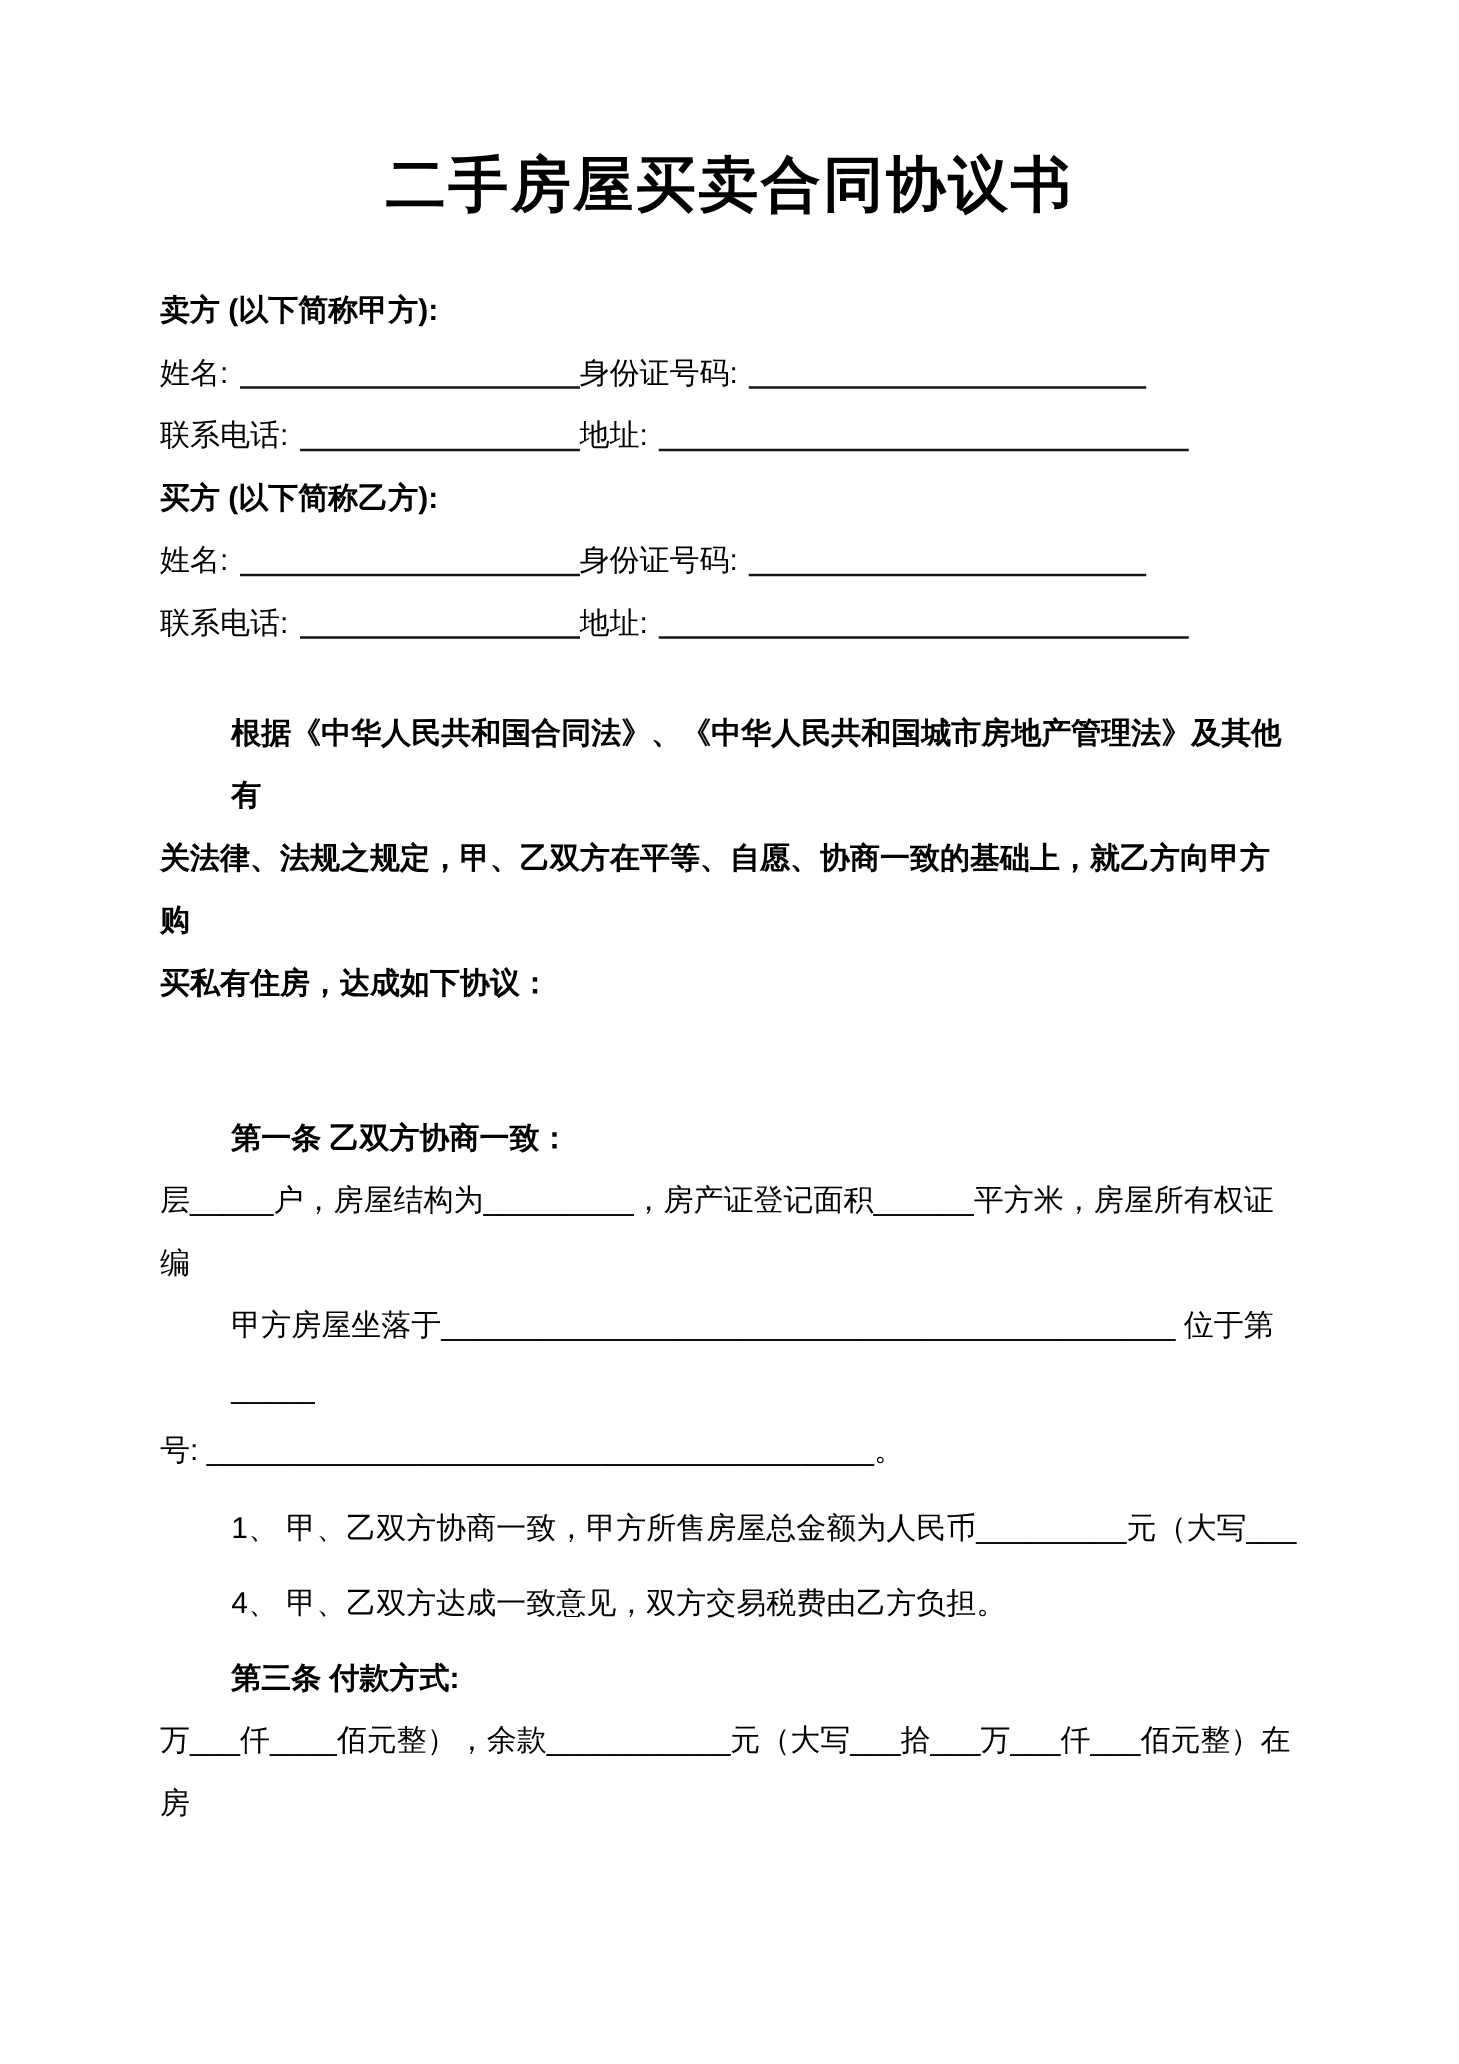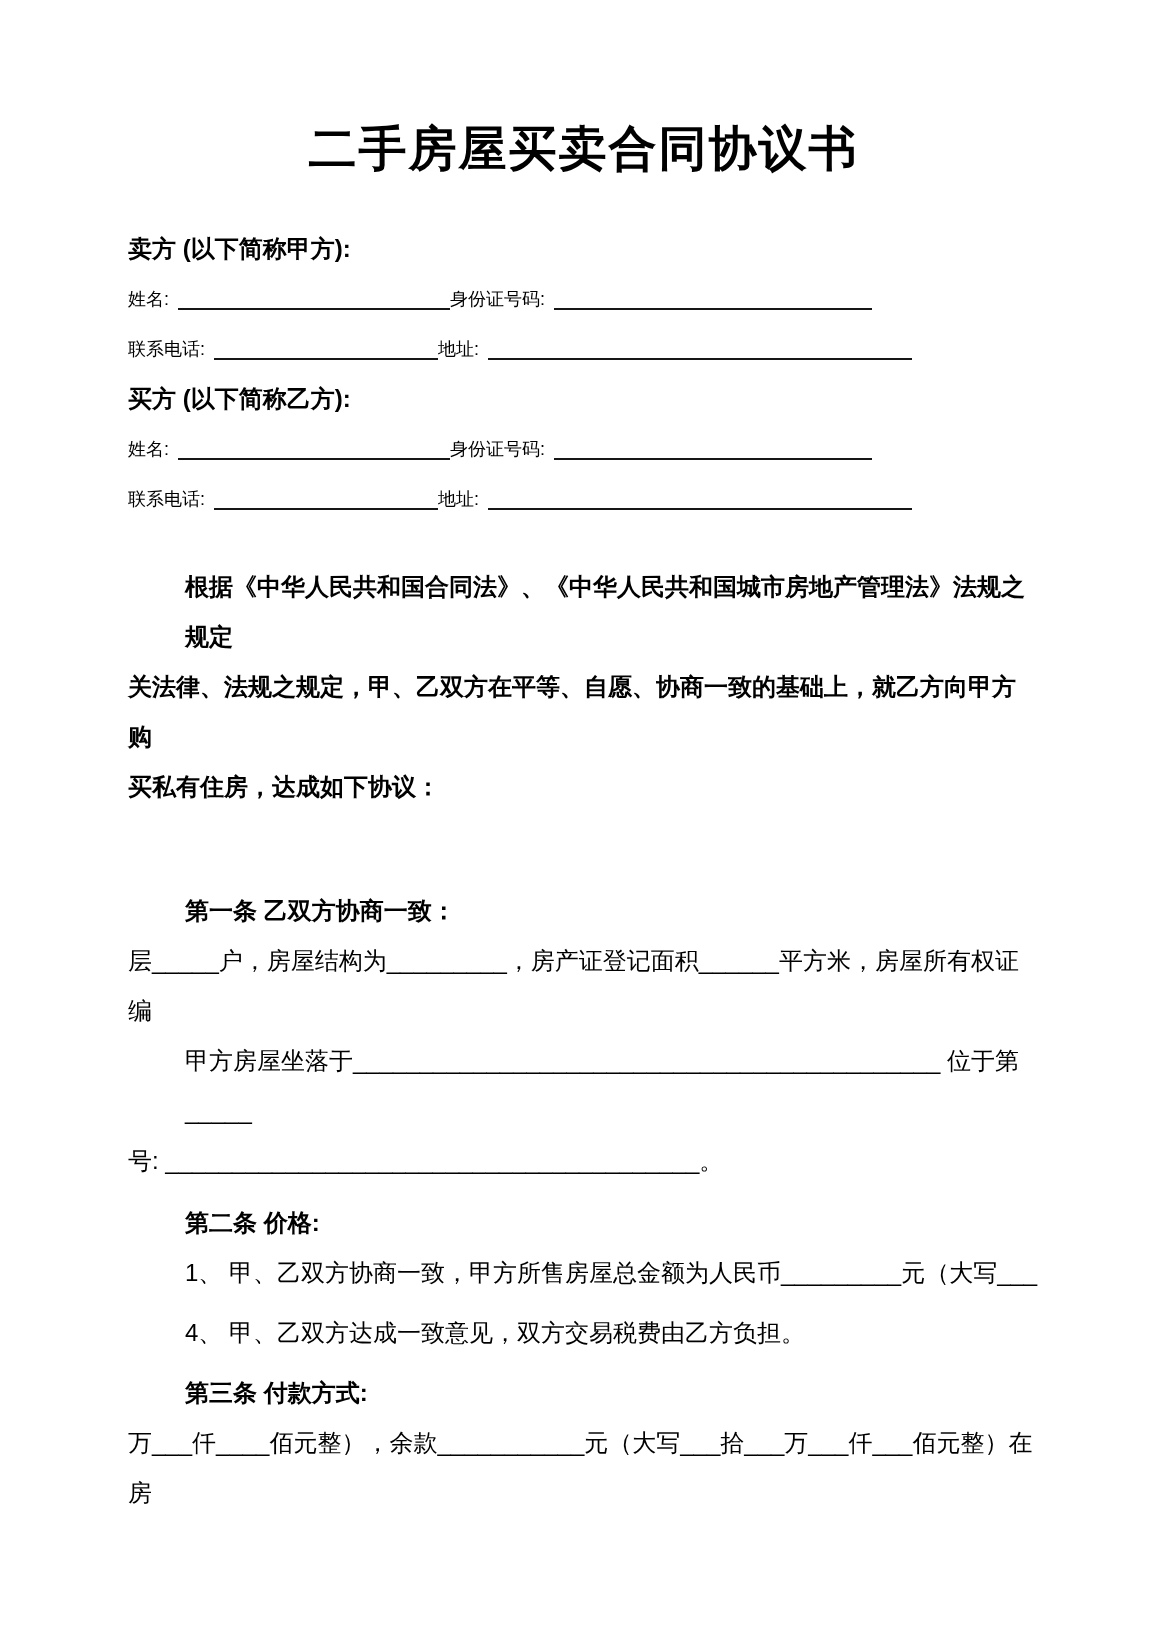--- a/index.html
+++ b/index.html
@@ -8,21 +8,21 @@
     font-family:"Liberation Sans","DejaVu Sans",sans-serif;color:#000;
     position:relative;box-sizing:border-box;
   }
   .content{padding:0 128px;}
   .title{
     margin:118px 0 0 0;text-align:center;
     font-size:48px;font-weight:800;letter-spacing:2px;line-height:1.3;
   }
   .parties{margin-top:44px;}
   .party-heading{font-size:24px;font-weight:700;line-height:50px;white-space:pre-wrap;}
-  .field-row{font-size:18px;line-height:50px;white-space:nowrap;}
+  .field-row{font-size:24px;line-height:50px;white-space:nowrap;}
   .flabel{display:inline-block;}
   .blank{
     display:inline-block;height:24px;margin-left:9px;
     border-bottom:2px solid #161616;vertical-align:-5px;
   }
   .blank-name{width:272px;}
   .blank-id{width:318px;}
   .blank-phone{width:224px;}
   .blank-addr{width:424px;}
   .line{font-size:24px;line-height:50px;white-space:pre-wrap;}
@@ -59,34 +59,33 @@
         <div class="field-row">
           <span class="flabel">姓名:</span><span class="blank blank-name"></span><span class="flabel">身份证号码:</span><span class="blank blank-id"></span>
         </div>
         <div class="field-row">
           <span class="flabel">联系电话:</span><span class="blank blank-phone"></span><span class="flabel">地址:</span><span class="blank blank-addr"></span>
         </div>
       </section>
     </div>
 
     <div class="intro bold">
-      <div class="line indent">根据《中华人民共和国合同法》、《中华人民共和国城市房地产管理法》法规之规定</div>
+      <div class="line indent">根据《中华人民共和国合同法》、《中华人民共和国城市房地产管理法》及其他有</div>
       <div class="line">关法律、法规之规定，甲、乙双方在平等、自愿、协商一致的基础上，就乙方向甲方购</div>
       <div class="line">买私有住房，达成如下协议：</div>
     </div>
 
     <div class="article article-1">
       <div class="article-heading">第一条 乙双方协商一致：</div>
       <div class="line">层_____户，房屋结构为_________，房产证登记面积______平方米，房屋所有权证编</div>
       <div class="line indent">甲方房屋坐落于____________________________________________ 位于第_____</div>
       <div class="line">号: ________________________________________。</div>
     </div>
 
     <div class="article article-2">
-      <div class="article-heading">第二条 价格:</div>
       <div class="line indent">1、 甲、乙双方协商一致，甲方所售房屋总金额为人民币_________元（大写___</div>
       <div class="line indent mt-extra">4、 甲、乙双方达成一致意见，双方交易税费由乙方负担。</div>
     </div>
 
     <div class="article article-3">
       <div class="article-heading">第三条 付款方式:</div>
       <div class="line">万___仟____佰元整），余款___________元（大写___拾___万___仟___佰元整）在房</div>
 
     </div>
 

